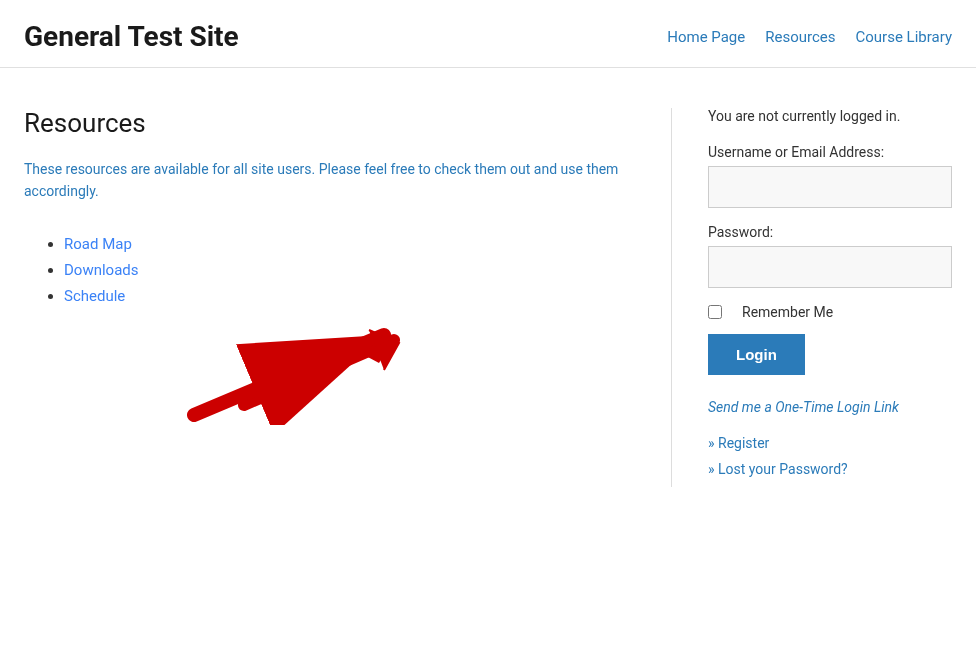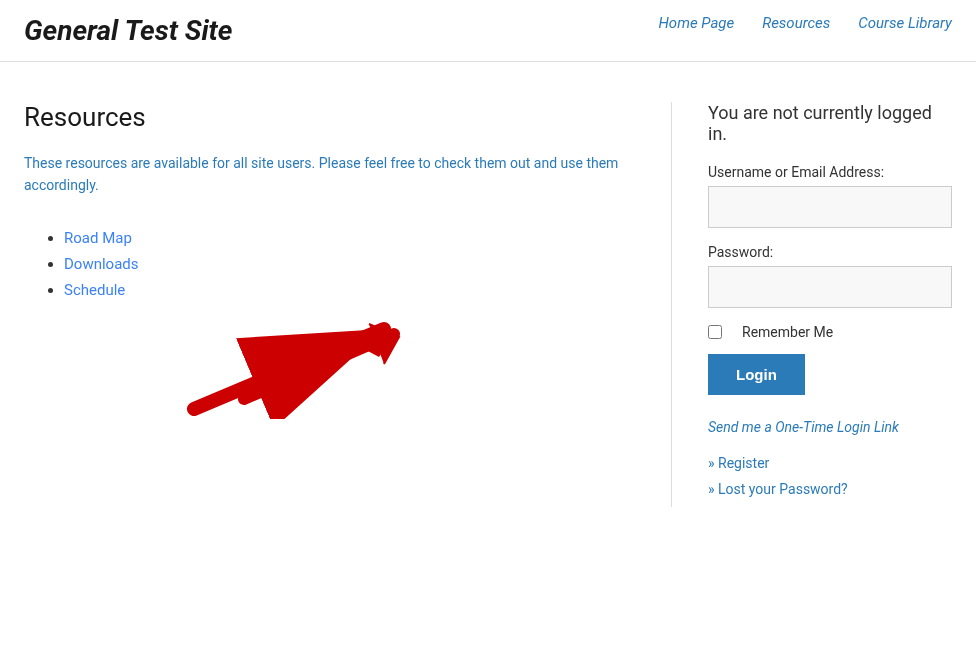--- a/index.html
+++ b/index.html
@@ -11,35 +11,35 @@
     body {
       font-family: -apple-system, BlinkMacSystemFont, "Segoe UI", Roboto, Arial, sans-serif;
       font-size: 15px;
       color: #333;
       background: #fff;
     }
 
     
     .header {
       display: flex;
+      align-items: center;
       justify-content: space-between;
-      padding: 14px 24px 14px 24px;
+      padding: 20px 24px 14px 24px;
       border-bottom: 1px solid #e0e0e0;
-      font-style: italic;
     }
 
     .site-title {
       font-size: 28px;
       font-weight: 700;
       color: #1a1a1a;
     }
 
     .nav {
       display: flex;
-      gap: 28px;
+      gap: 20px;
     }
 
     .nav a {
       color: #2b7bb9;
       text-decoration: none;
       font-size: 15px;
     }
 
     
     .main-container {
@@ -99,21 +99,21 @@
     }
 
     
     .sidebar {
       width: 280px;
       padding-left: 36px;
       flex-shrink: 0;
     }
 
     .not-logged-in {
-      font-size: 18px;
+      font-size: 14px;
       color: #333;
       margin-bottom: 20px;
     }
 
     .form-group {
       margin-bottom: 16px;
     }
 
     .form-label {
       display: block;

